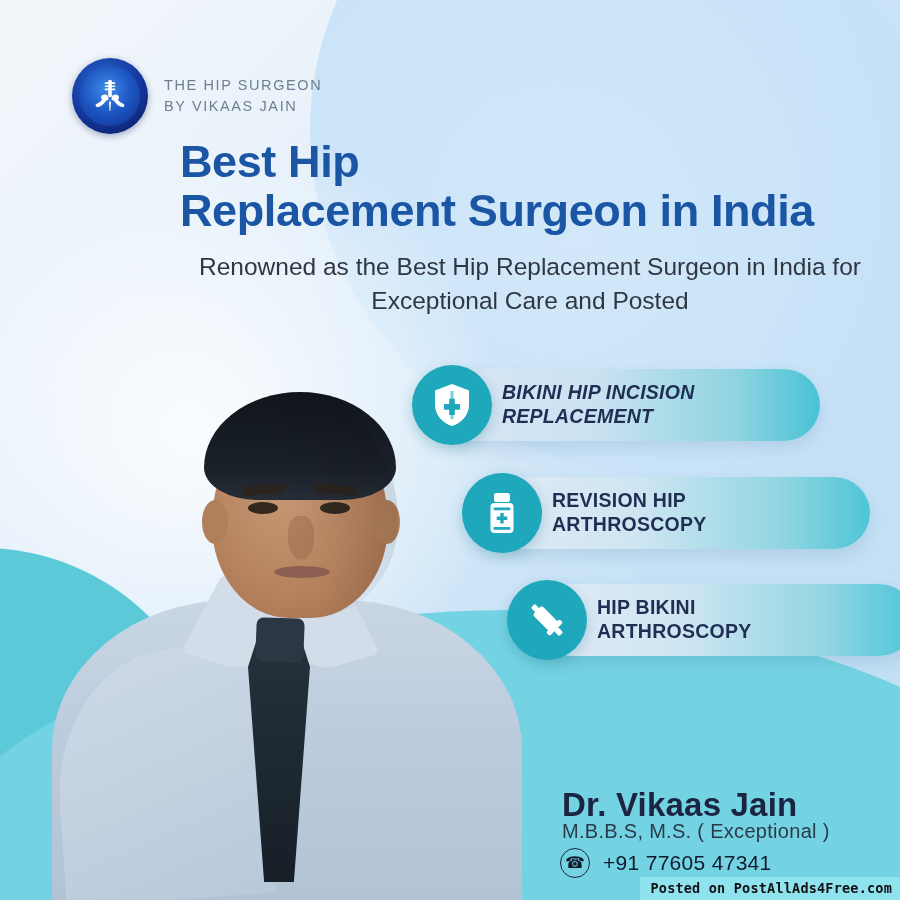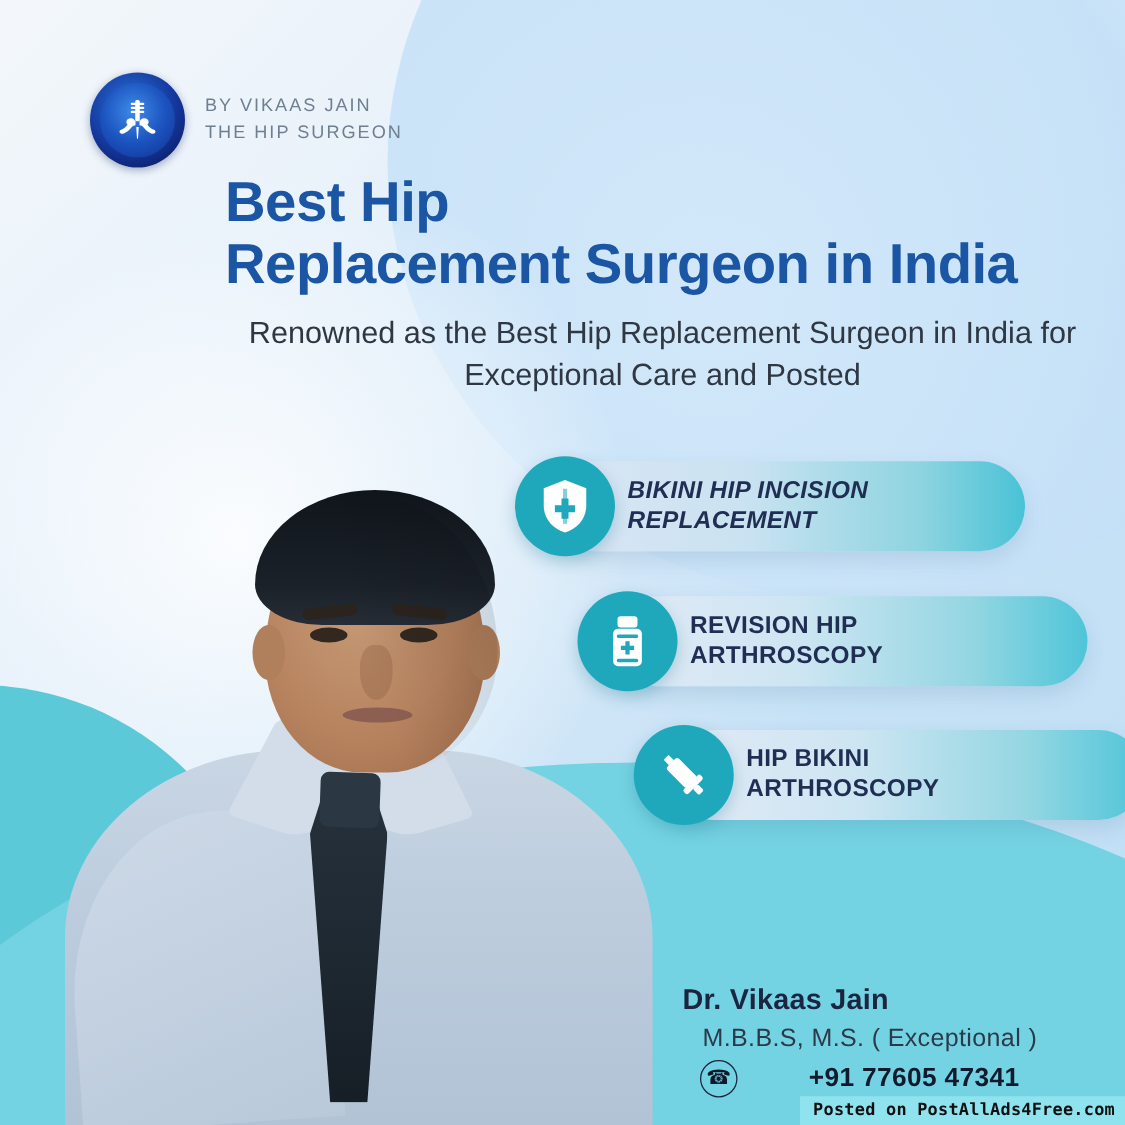--- a/index.html
+++ b/index.html
@@ -275,23 +275,23 @@
     position: absolute;
     left: 150px; bottom: 282px;
     width: 196px; height: 220px;
     border-radius: 50% 50% 44% 44% / 56% 56% 44% 44%;
     background: linear-gradient(250deg, rgba(0,0,0,.14) 0%, rgba(0,0,0,0) 55%);
   }
 
   
   .doctor-name {
     position: absolute;
-    left: 546px; top: 786px;
+    left: 562px; top: 786px;
     color: #1b2440;
-    font-size: 23px;
+    font-size: 33px;
     font-weight: 700;
     letter-spacing: .2px;
   }
   .doctor-degrees {
     position: absolute;
     left: 562px; top: 820px;
     color: #2b3a4a;
     font-size: 20px;
     font-weight: 400;
     letter-spacing: .3px;
@@ -306,23 +306,22 @@
     border-radius: 50%;
     border: 1.8px solid #1b2440;
     display: flex; align-items: center; justify-content: center;
     color: #10182c;
     font-size: 16px;
     line-height: 1;
   }
   .phone-number {
     color: #121a2e;
     font-size: 21px;
-    font-weight: 700;
+    font-weight: 400;
     letter-spacing: .3px;
-    margin-left: 44px;
   }
 
   
   .watermark {
     position: absolute;
     right: 0; bottom: 0;
     background: #8fe3ef;
     color: #111111;
     font-family: "DejaVu Sans Mono", monospace;
     font-size: 13.5px;
@@ -357,22 +356,22 @@
             <path d="M18.4 20.5c-2.6 0-4.9 1.3-6.2 3.1-1.5 2.1-3.2 3.4-5.4 4.2-1.1.4-1.5 1.5-.9 2.4.7 1 2 1 3.1.5 2.6-1.1 4.6-2.7 6.1-4.8.9-1.2 2-1.8 3.3-1.8z"></path>
             <path d="M21.6 20.5c2.6 0 4.9 1.3 6.2 3.1 1.5 2.1 3.2 3.4 5.4 4.2 1.1.4 1.5 1.5.9 2.4-.7 1-2 1-3.1.5-2.6-1.1-4.6-2.7-6.1-4.8-.9-1.2-2-1.8-3.3-1.8z"></path>
             <ellipse cx="14.6" cy="21.6" rx="3.5" ry="3.1"></ellipse>
             <ellipse cx="25.4" cy="21.6" rx="3.5" ry="3.1"></ellipse>
             <path d="M19 25.5h2l-.6 9.5h-.8z"></path>
           </g>
         </svg>
       </div>
     </div>
     <div class="logo-text">
+      <div>THE HIP SURGEON</div>
       <div>BY VIKAAS JAIN</div>
-      <div>THE HIP SURGEON</div>
     </div>
   </div>
 
   <div class="headline" style="white-space: pre-line;">Best Hip
 Replacement Surgeon in India</div>
   <div class="subheadline">Renowned as the Best Hip Replacement Surgeon in India for Exceptional Care and Posted</div>
 
   <div class="pill pill-1">
     <div class="label">BIKINI HIP INCISION
 REPLACEMENT</div>

